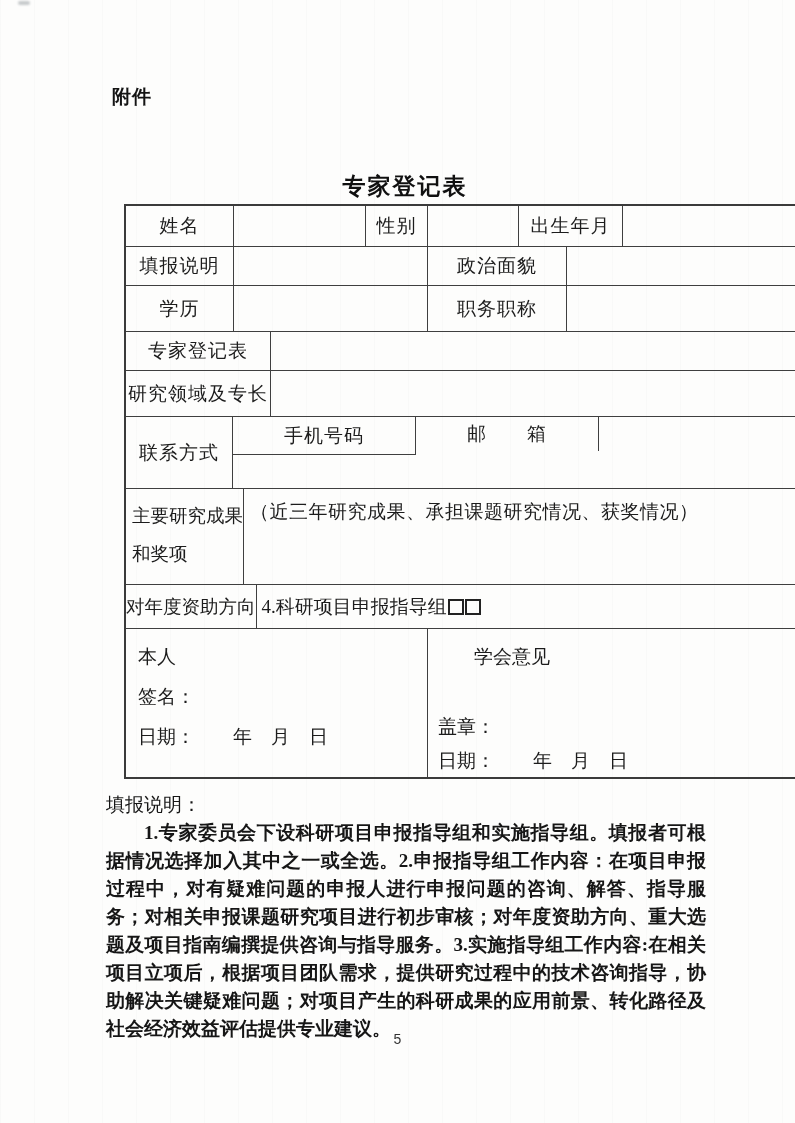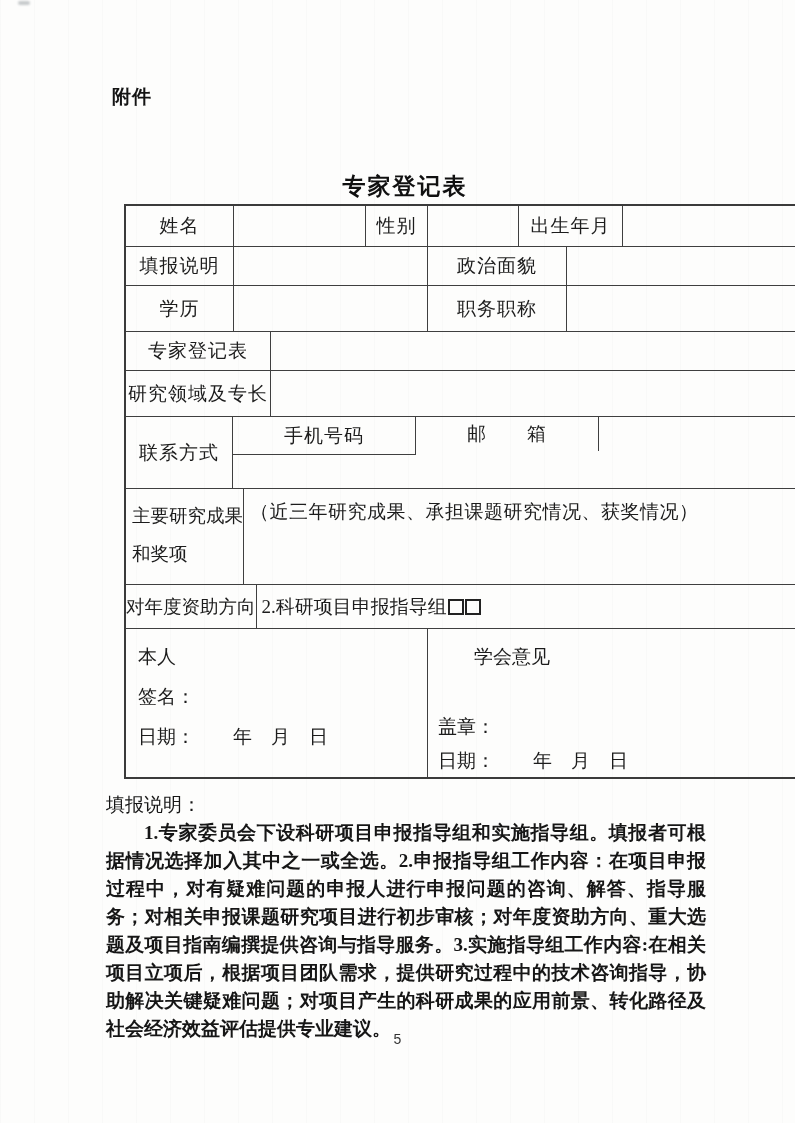--- a/index.html
+++ b/index.html
@@ -143,21 +143,21 @@
       <div class="cell small-lab left-al" style="flex:0 0 112px">
         <div class="ach-line">主要研究成果</div>
         <div class="ach-line">和奖项</div>
       </div>
       <div class="cell hint-cell" style="flex:1 1 auto">（近三年研究成果、承担课题研究情况、获奖情况）</div>
     </div>
 
     <div class="trow r9">
       <div class="cell small-lab" style="flex:0 0 112px">对年度资助方向</div>
       <div class="cell opt-cell" style="flex:1 1 auto">
-        <span>2.科研项目申报指导组</span>
+        <span>4.科研项目申报指导组</span>
           <span class="chk"></span>
           <span class="chk"></span>
       </div>
     </div>
 
     <div class="trow r10">
       <div class="cell sig-left" style="flex:0 0 302px">
         <div>本人</div>
         <div>签名：</div>
         <div>日期：　　年　月　日</div>

